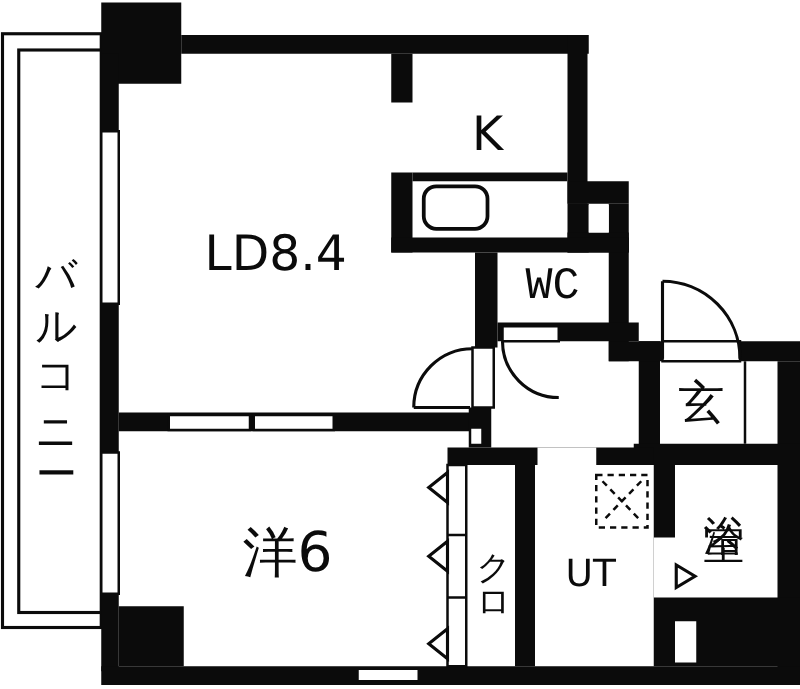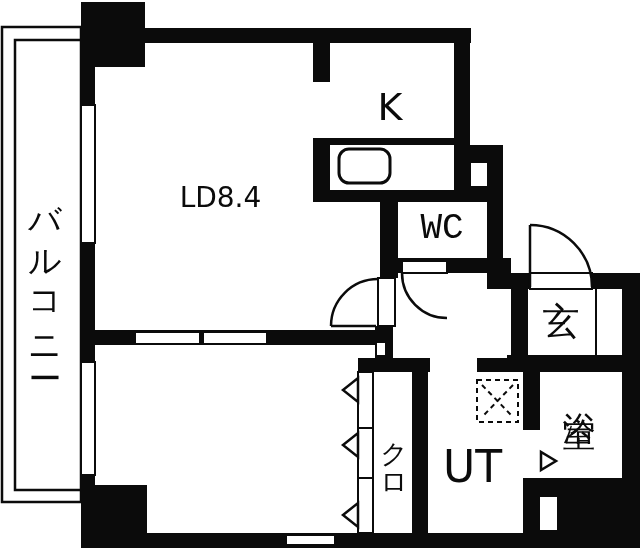--- a/index.html
+++ b/index.html
@@ -103,28 +103,29 @@
       <polygon points="358,433 358,457 343,445"></polygon>
       <polygon points="358,503 358,527 343,515"></polygon>
       <polygon points="541,452 541,470 556,461"></polygon>
     </g>
 
     <line x1="596" y1="289" x2="596" y2="355" stroke="#0b0b0b" stroke-width="2"></line>
   </svg>
 
   <div class="lbl vert" style="left:29px; top:183px; font-size:33px; letter-spacing:7px;">バルコニー</div>
 
-  <div class="lbl" style="left:148px; top:184px; width:145px; font-size:28px;">LD8.4</div>
+  <div class="lbl" style="left:148px; top:184px; width:145px; font-size:39px;">LD8.4</div>
 
   <div class="lbl" style="left:370px; top:88px; width:40px; font-size:38px;">K</div>
 
   <div class="lbl" style="left:404px; top:211px; width:76px; font-size:36px;font-family:Liberation Mono, monospace;">WC</div>
 
   <div class="lbl" style="left:541px; top:303px; width:40px; font-size:37px;">玄</div>
 
   <div class="lbl vert" style="left:563px; top:386px; font-size:33px; letter-spacing:4px;">浴室</div>
 
-  <div class="lbl" style="left:430px; top:445px; width:85px; font-size:44px;">UT</div>
+  <div class="lbl" style="left:430px; top:445px; width:85px; font-size:30px;">UT</div>
 
   <div class="lbl vert" style="left:381px; top:423px; font-size:27px; letter-spacing:3px;">クロ</div>
 
+  <div class="lbl" style="left:180px; top:421px; width:100px; font-size:44px;">洋6</div>
 
 </div>
 
 </body></html>

